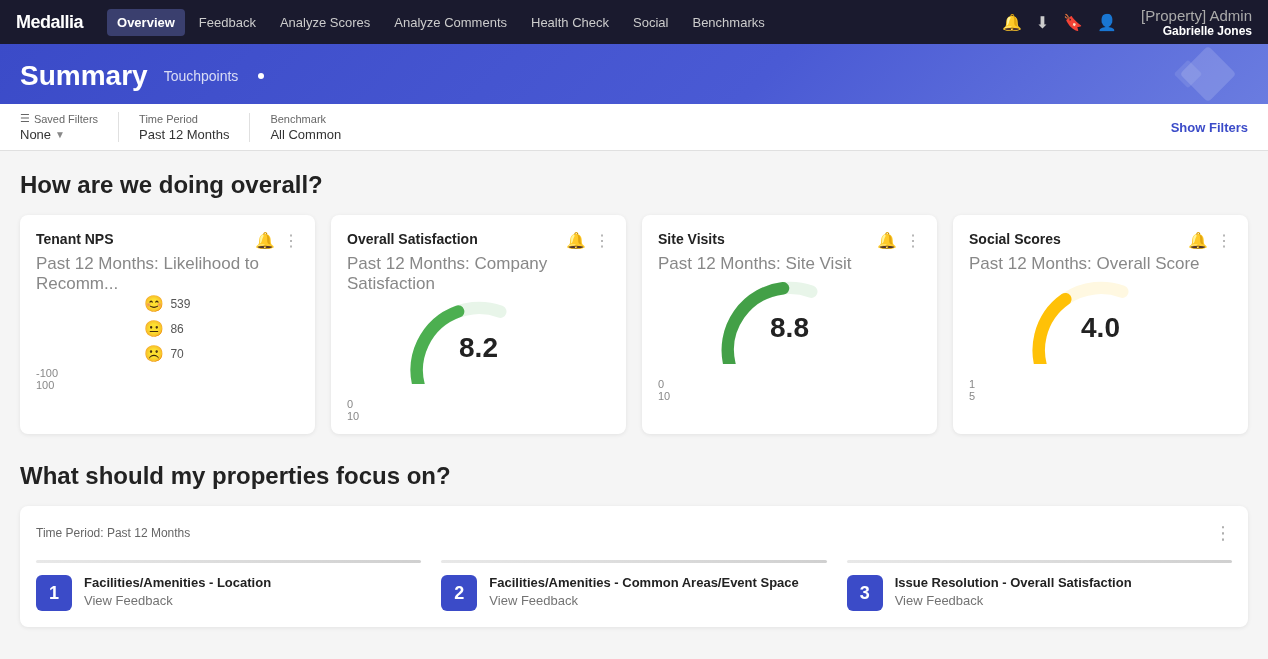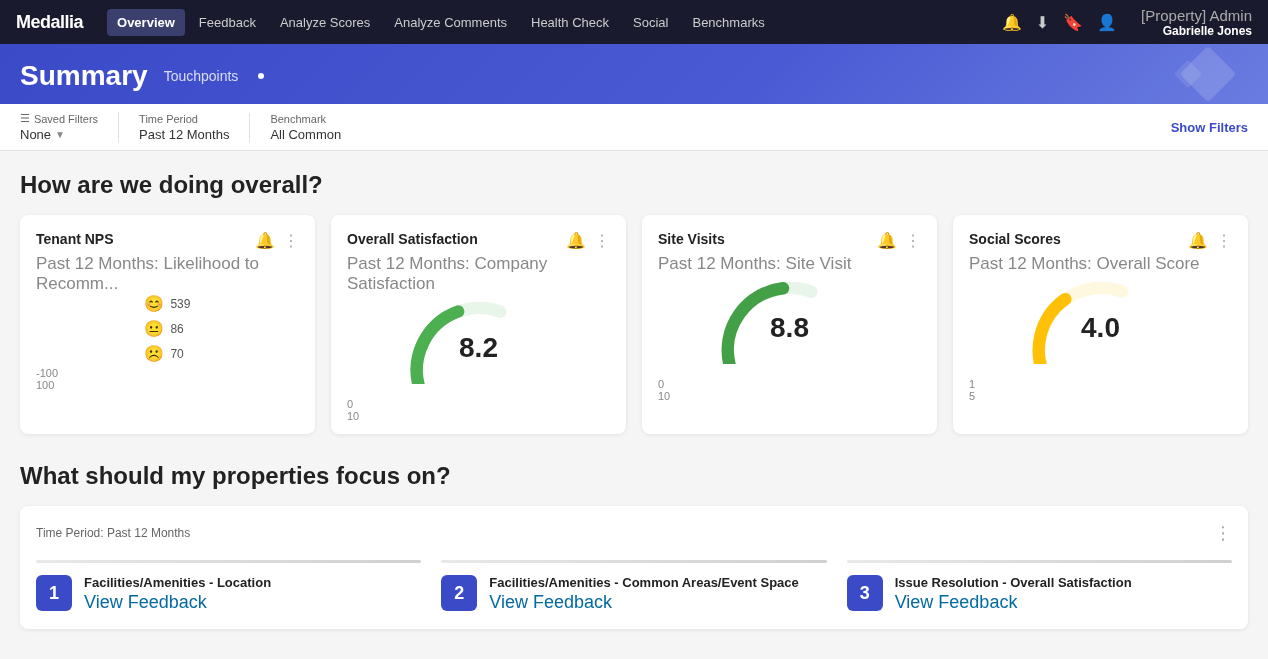--- a/index.html
+++ b/index.html
@@ -305,22 +305,22 @@
       flex-shrink: 0;
     }
     .focus-text { flex: 1; }
     .focus-name {
       font-size: 13px;
       font-weight: 600;
       color: #222;
       line-height: 1.3;
     }
     .focus-link {
-      font-size: 18px;
-      color: #0369a1;
+      font-size: 13px;
+      color: #737373;
       cursor: pointer;
       text-decoration: none;
     }
 
     
     .focus-divider {
       width: 100%;
       height: 3px;
       background: linear-gradient(to right, #e8e8e8 0%, #d0d0d0 100%);
       border-radius: 2px;

